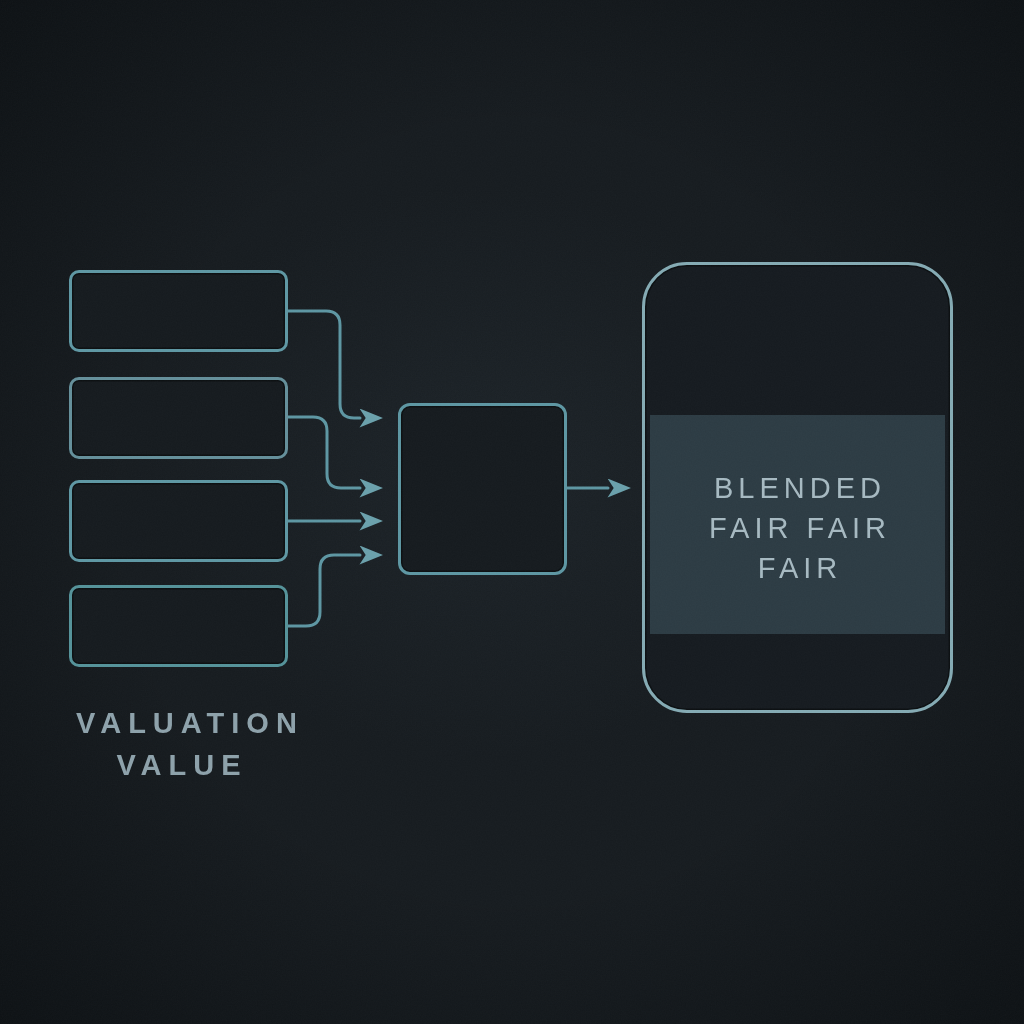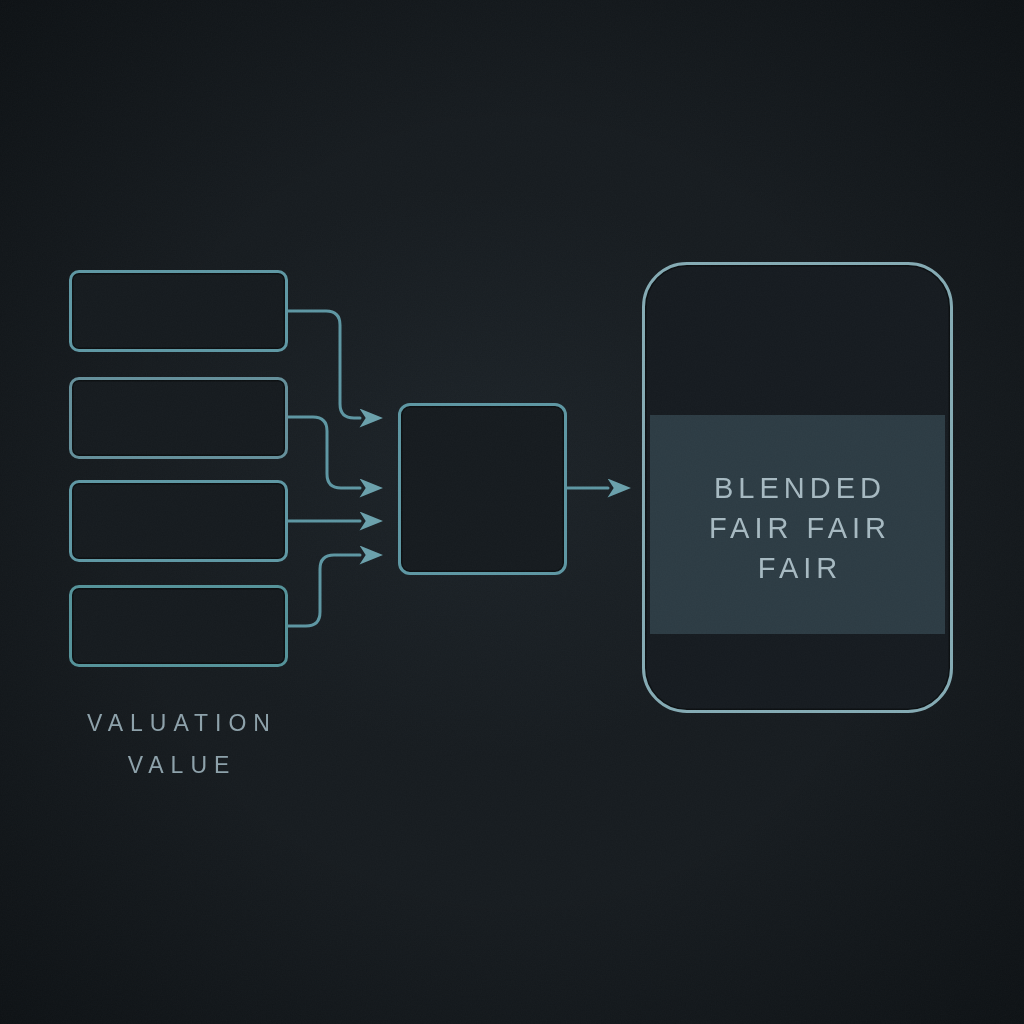--- a/index.html
+++ b/index.html
@@ -69,25 +69,25 @@
     text-indent: 5px;
     font-weight: 400;
     white-space: nowrap;
   }
   .group-label {
     position: absolute;
     left: 69px; top: 702px;
     width: 219px;
     text-align: center;
     color: #8da1aa;
-    font-size: 23px;
+    font-size: 29px;
     line-height: 42px;
     letter-spacing: 7px;
     text-indent: 7px;
-    font-weight: 400;
+    font-weight: 700;
   }
   svg.connectors, svg.grain {
     position: absolute;
     inset: 0;
     pointer-events: none;
   }
   svg.grain { opacity: 0.6; }
   .connector {
     fill: none;
     stroke: #5d96a2;

